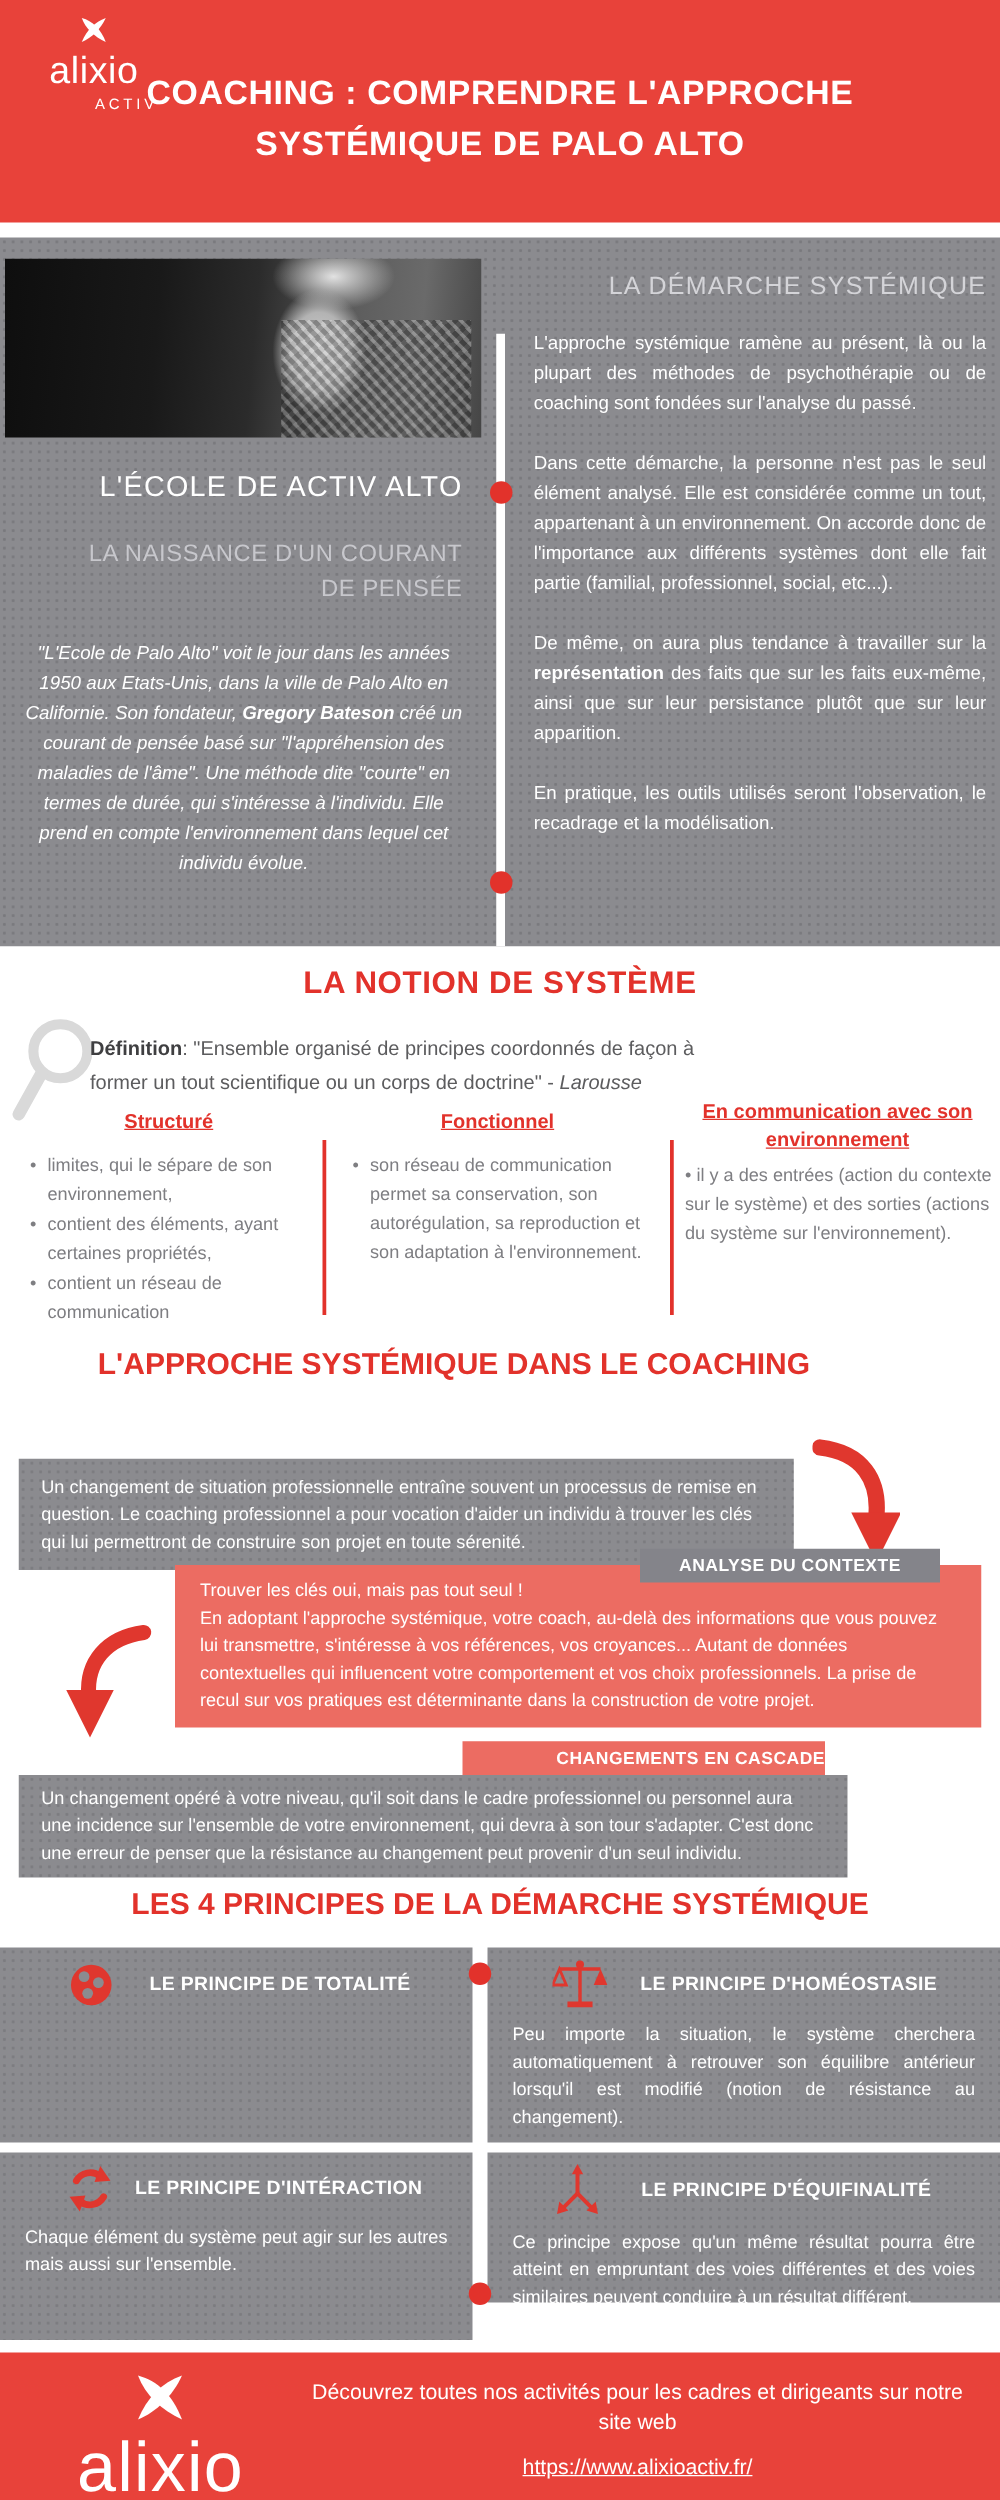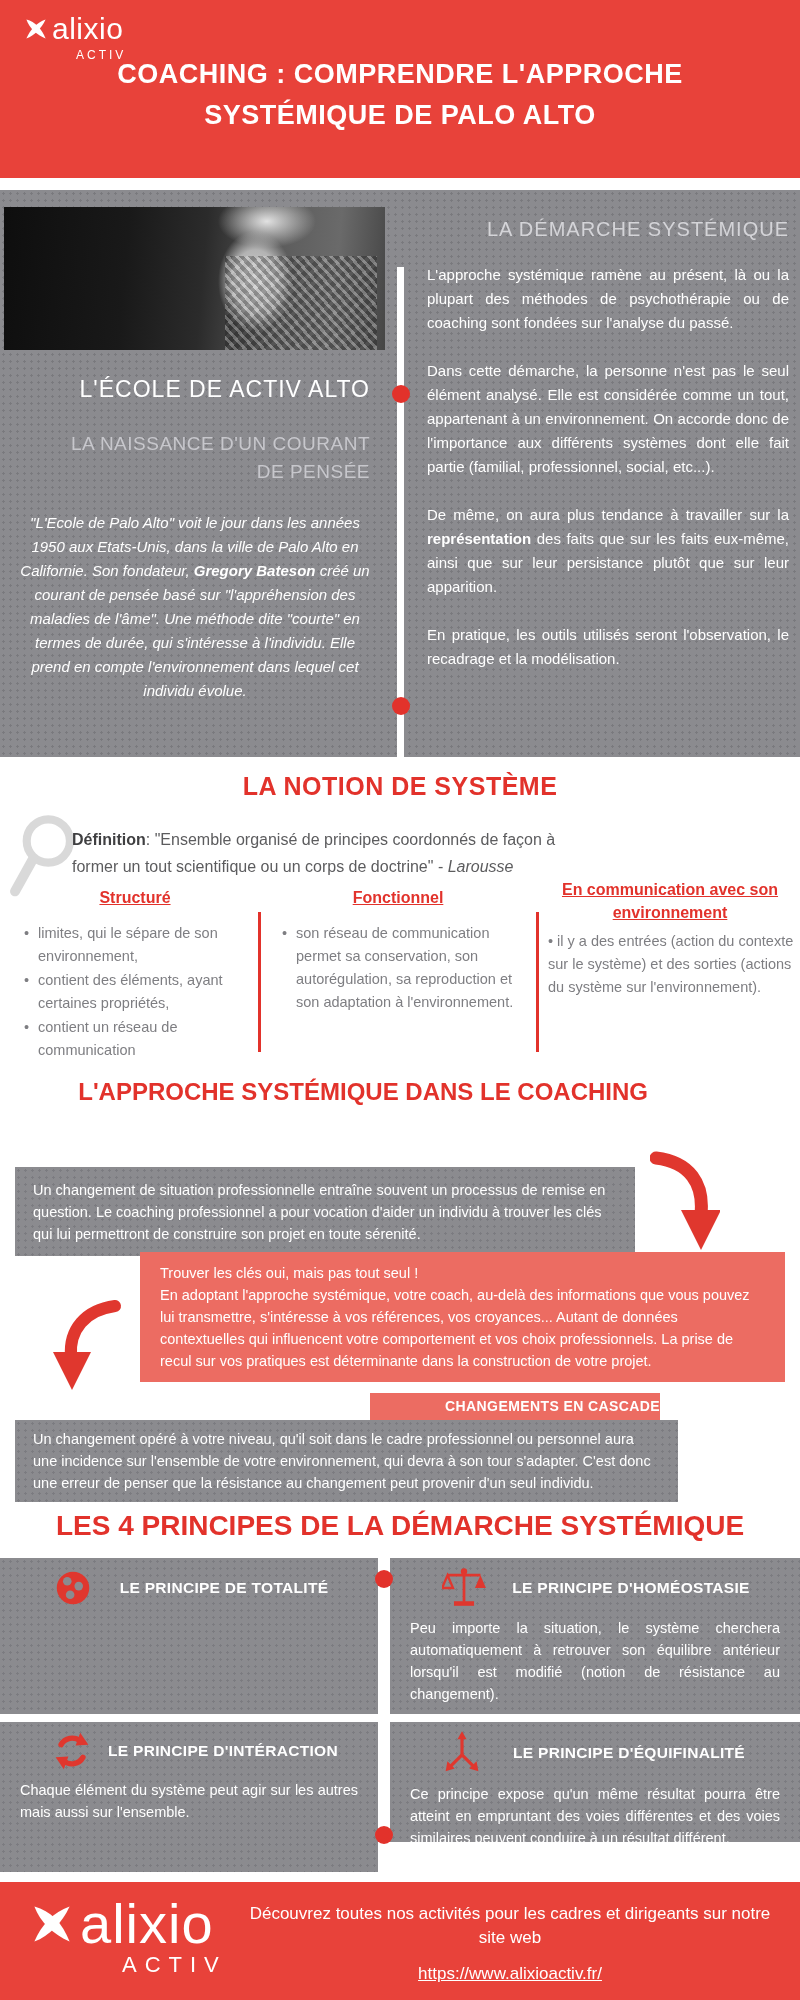--- a/index.html
+++ b/index.html
@@ -6,21 +6,21 @@
     --red:#e8423a; --titlered:#e2322b; --salmon:#ec6c62; --gray:#8b8b8f;
     --labelgray:#84848a; --ltext:#d4d4d8; --bullet:#7e7e82;
   }
   *{margin:0;padding:0;box-sizing:border-box;}
   body{background:#fff;font-family:"Liberation Sans",sans-serif;}
   .page{position:relative;width:800px;height:2000px;background:#fff;overflow:hidden;margin:0 auto;}
 
   
   .header{position:absolute;left:0;top:0;width:800px;height:178px;background:var(--red);}
   .logo{position:absolute;left:24px;top:12px;color:#fff;}
-  .logo-row{display:flex;align-items:center;gap:4px;}
+  .logo-row{display:flex;align-items:center;gap:4px;flex-direction:column;}
   .logo-word{font-size:30px;font-weight:400;letter-spacing:.5px;}
   .logo-sub{font-size:12px;letter-spacing:3px;margin:2px 0 0 52px;}
   .header-title{position:absolute;left:0;top:54px;width:800px;text-align:center;
     color:#fff;font-size:27px;font-weight:700;line-height:41px;letter-spacing:.5px;}
 
   
   .hero{position:absolute;left:0;top:190px;width:800px;height:567px;background:var(--gray);
     background-image:radial-gradient(rgba(70,70,74,.25) 1px,transparent 1.4px);background-size:7px 7px;}
   .photo{position:absolute;left:4px;top:17px;width:381px;height:143px;
     background:
@@ -75,21 +75,21 @@
   .label{position:absolute;color:#fff;font-size:14px;font-weight:700;text-align:center;
     letter-spacing:.4px;z-index:3;}
   .label1{left:512px;top:1239px;width:240px;height:27px;line-height:27px;background:var(--labelgray);}
   .label2{left:370px;top:1393px;width:290px;height:27px;line-height:27px;background:var(--salmon);text-align:right;}
   .salmonbox{position:absolute;left:140px;top:1252px;width:645px;height:130px;background:var(--salmon);
     color:#fff;font-size:14.5px;line-height:22px;padding:10px 20px;z-index:2;}
   .box2{left:15px;top:1420px;width:663px;height:82px;padding:8px 18px;}
 
   
   .principles-title{position:absolute;left:0;top:1510px;width:800px;text-align:center;
-    color:var(--titlered);font-size:28px;font-weight:700;}
+    color:var(--titlered);font-size:24px;font-weight:700;}
   .cell{position:absolute;background:var(--gray);
     background-image:radial-gradient(rgba(70,70,74,.22) 1px,transparent 1.4px);background-size:7px 7px;}
   .cell-tl{left:0;top:1558px;width:378px;height:156px;}
   .cell-tr{left:390px;top:1558px;width:410px;height:156px;}
   .cell-bl{left:0;top:1722px;width:378px;height:150px;}
   .cell-br{left:390px;top:1722px;width:410px;height:120px;}
   .cell-head{display:flex;align-items:center;padding:9px 24px 0 52px;}
   .cell-head .ptitle{flex:1;text-align:center;color:#fff;font-size:15.5px;font-weight:700;letter-spacing:.3px;}
   .cell-body{color:#fff;font-size:14.5px;line-height:22px;text-align:justify;padding:8px 20px 0 20px;}
   .grid-dot{position:absolute;width:18px;height:18px;border-radius:50%;background:var(--titlered);
@@ -185,20 +185,21 @@
 
   <div class="graybox box1">Un changement de situation professionnelle entraîne souvent un processus de remise en question. Le coaching professionnel a pour vocation d'aider un individu à trouver les clés qui lui permettront de construire son projet en toute sérenité.</div>
 
   <div class="arrow-right">
     <svg width="70" height="108" viewBox="0 0 70 108">
       <path d="M6 10 C 40 14, 54 36, 51 66" fill="none" stroke="#e0372e" stroke-width="13" stroke-linecap="round"></path>
       <polygon points="31,62 71,62 51,102" fill="#e0372e"></polygon>
     </svg>
   </div>
 
+  <div class="label label1">ANALYSE DU CONTEXTE</div>
   <div class="salmonbox">
     <div>Trouver les clés oui, mais pas tout seul !</div>
     <div>En adoptant l'approche systémique, votre coach, au-delà des informations que vous pouvez lui transmettre, s'intéresse à vos références, vos croyances... Autant de données contextuelles qui influencent votre comportement et vos choix professionnels. La prise de recul sur vos pratiques est déterminante dans la construction de votre projet.</div>
   </div>
 
   <div class="arrow-left">
     <svg width="78" height="96" viewBox="0 0 78 96">
       <path d="M70 8 C 40 12, 24 32, 26 58" fill="none" stroke="#e0372e" stroke-width="12" stroke-linecap="round"></path>
       <polygon points="8,54 46,54 27,92" fill="#e0372e"></polygon>
     </svg>

